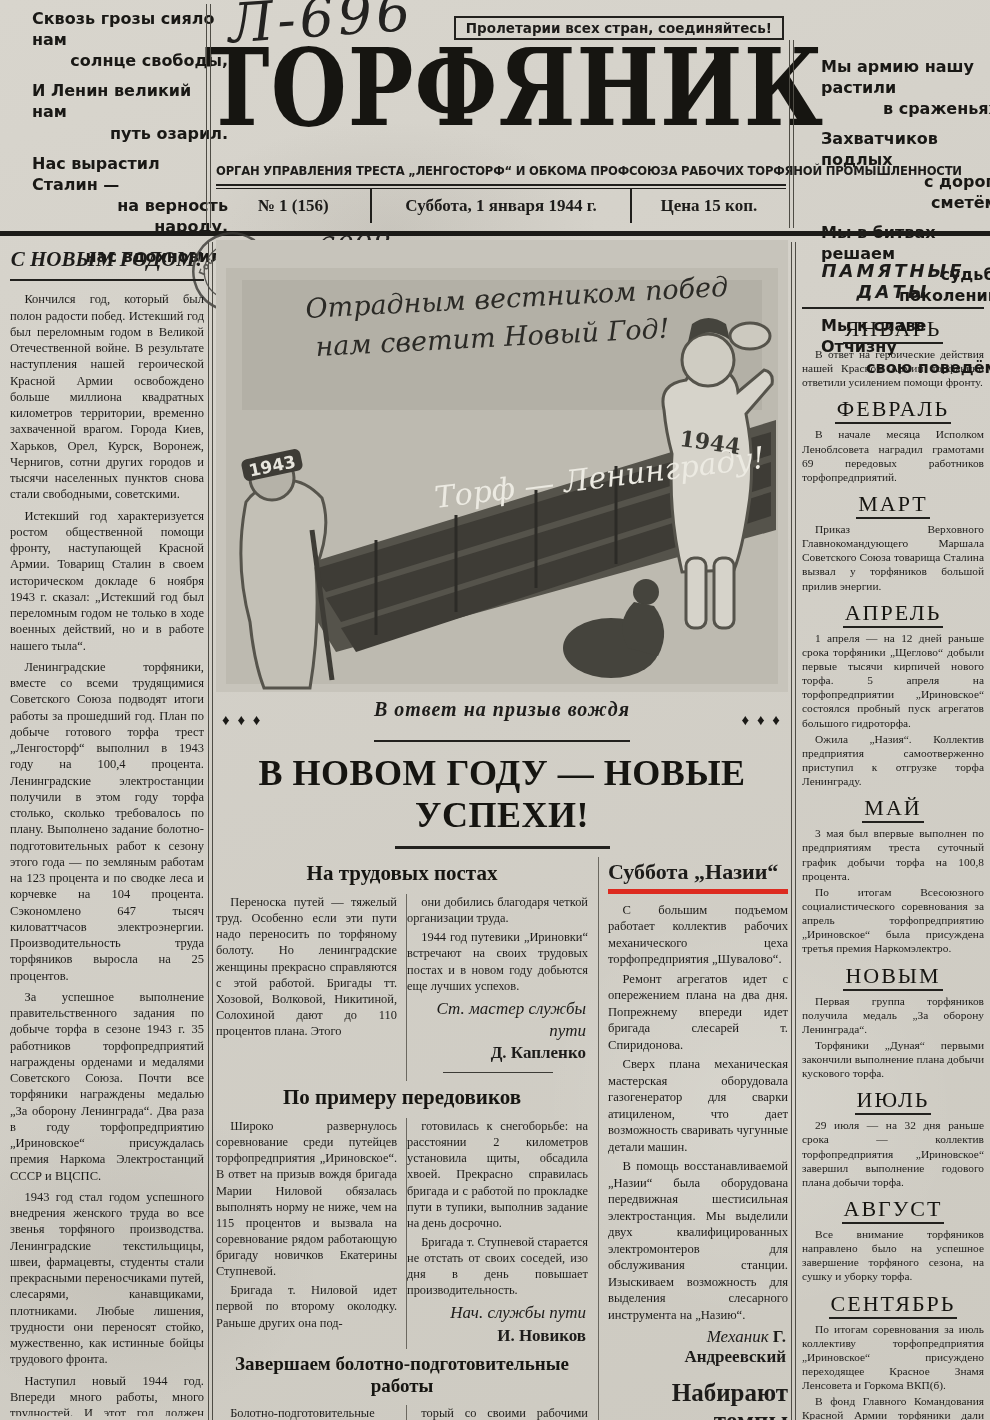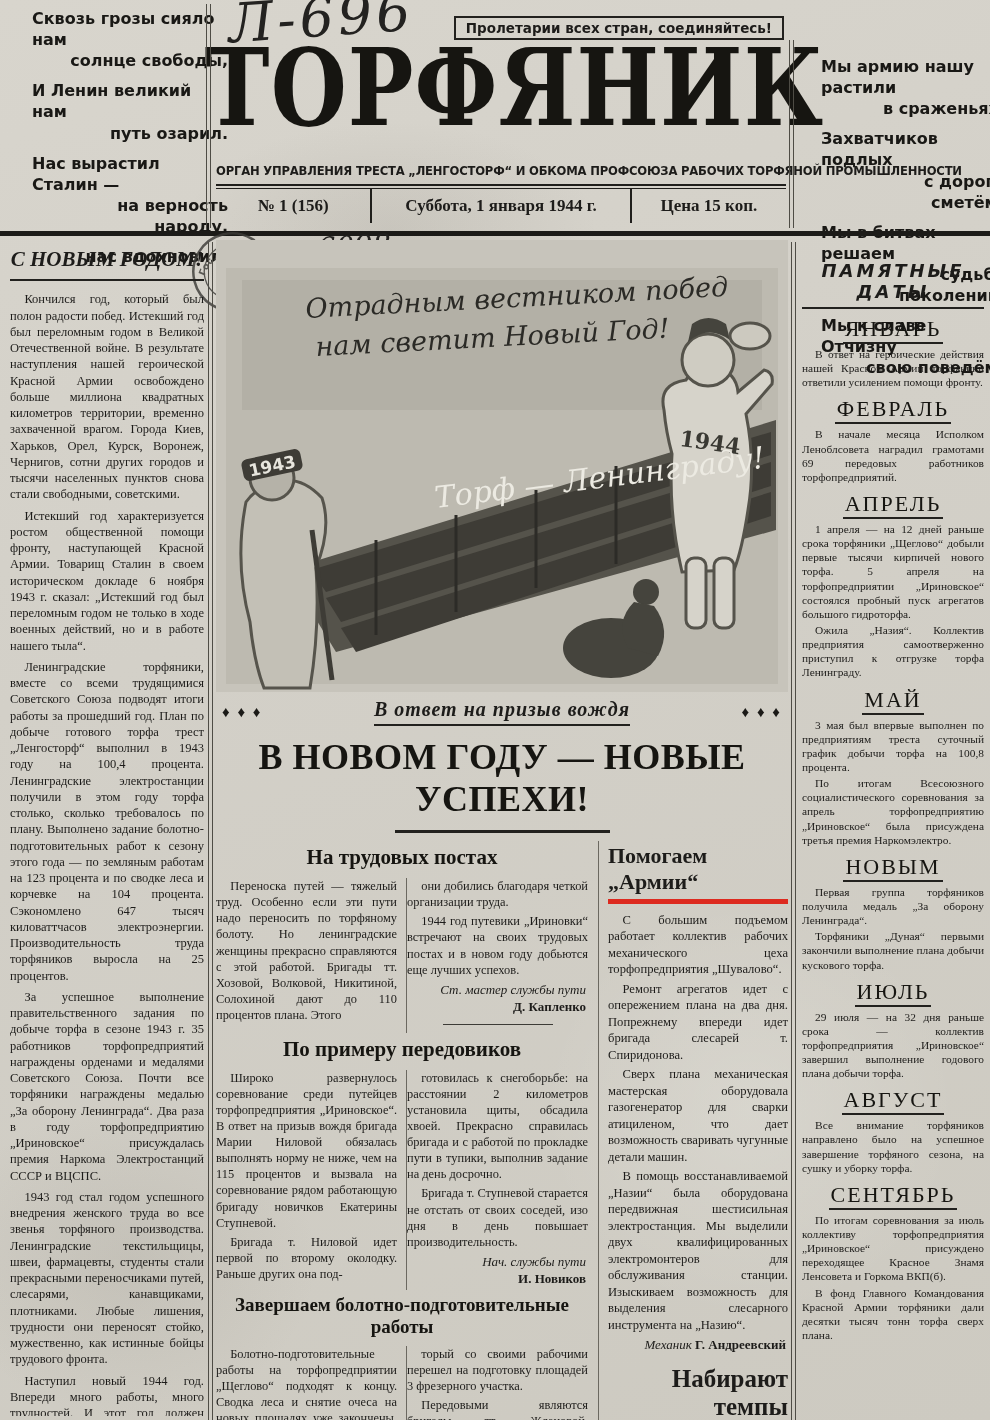--- a/index.html
+++ b/index.html
@@ -56,34 +56,34 @@
             font-size:12.5px;line-height:1.3;}
   #col-left h2{font-size:21px;font-style:italic;font-weight:bold;text-align:center;margin:2px 0 10px;
                border-bottom:2px solid #22211e;padding-bottom:6px;}
   #col-left .para{margin-bottom:5px;}
 
   #col-center{position:absolute;left:216px;top:240px;width:572px;height:1180px;overflow:hidden;}
   #illustration{position:relative;width:572px;height:452px;}
   #kicker-row{display:flex;align-items:center;justify-content:space-between;padding:6px 6px 0;}
   .diamonds{font-size:15px;letter-spacing:2px;color:#1b1a17;}
   #kicker{font-style:italic;font-weight:bold;font-size:20px;letter-spacing:1px;
-          border-bottom:2px solid #22211e;padding-bottom:3px;}
+          border-bottom:2px solid #22211e;padding-bottom:19px;}
   #main-headline{text-align:center;font-weight:bold;font-size:36px;letter-spacing:.5px;
                  margin-top:10px;color:#161511;}
   #hl-rule{width:215px;height:3px;background:#22211e;margin:10px auto 8px;}
 
   #center-body{display:flex;gap:10px;}
   #center-left{width:372px;}
   #center-right{width:180px;border-left:1px solid #6b6860;padding-left:9px;}
 
   .art-head{text-align:center;font-weight:bold;font-size:21px;margin:4px 0 8px;color:#161511;}
   .cols{display:flex;}
   .cols .c{flex:1;font-size:12.4px;line-height:1.3;}
   .cols .c + .c{border-left:1px solid #6b6860;margin-left:9px;}
-  .sig{text-align:right;font-style:italic;font-size:13px;margin:4px 2px 2px;}
+  .sig{text-align:right;font-style:italic;font-size:17px;margin:4px 2px 2px;}
   .sig b{font-style:normal;font-weight:bold;display:block;}
   .sep{width:110px;border-top:1.5px solid #3c3b36;margin:8px auto;}
 
   #nazia-head{font-weight:bold;font-size:22px;text-align:left;margin:2px 0 0;}
   #nazia-rule{height:5px;background:#dd2a1f;margin:4px 0 8px;}
   #tempy-head{font-weight:bold;font-size:25px;text-align:right;margin:12px 0 8px;}
   #center-right .para{font-size:12.6px;line-height:1.31;}
 
   #col-right{position:absolute;left:802px;top:244px;width:182px;height:1172px;overflow:hidden;margin-top:16px;}
   #pd-title{font-family:"DejaVu Sans",sans-serif;font-style:italic;font-weight:bold;font-size:18px;
@@ -291,21 +291,21 @@
               </div>
             <div class="c">
                 <p class="para">торый со своими рабочими перешел на подготовку площадей 3 фрезерного участка.</p>
                 <p class="para">Передовыми являются бригады тт. Ждановой, Кокаревой, Хвальковской, Никитиной и Чувиновой, дающие до 150 процентов плана. Примеру передовиков следуют все рабочие предприя-</p>
               </div>
           </div>
         </div>
       </div>
 
       <div id="center-right">
-        <h3 id="nazia-head">Помогаем „Армии“</h3>
+        <h3 id="nazia-head">Суббота „Назии“</h3>
         <div id="nazia-rule"></div>
         <div>
             <p class="para">С большим подъемом работает коллектив рабочих механического цеха торфопредприятия „Шувалово“.</p>
             <p class="para">Ремонт агрегатов идет с опережением плана на два дня. Попрежнему впереди идет бригада слесарей т. Спиридонова.</p>
             <p class="para">Сверх плана механическая мастерская оборудовала газогенератор для сварки атициленом, что дает возможность сваривать чугунные детали машин.</p>
             <p class="para">В помощь восстанавливаемой „Назии“ была оборудована передвижная шестисильная электростанция. Мы выделили двух квалифицированных электромонтеров для обслуживания станции. Изыскиваем возможность для выделения слесарного инструмента на „Назию“.</p>
           </div>
         <div class="sig"><span>Механик</span> <b style="display:inline">Г. Андреевский</b></div>
         <h3 id="tempy-head">Набирают темпы</h3>
 
@@ -323,20 +323,26 @@
           <p class="para">В ответ на героические действия нашей Красной Армии торфяники ответили усилением помощи фронту.</p>
         </div>
     </div>
     <div class="month">
       <div class="month-head"><span>ФЕВРАЛЬ</span></div>
       <div>
           <p class="para">В начале месяца Исполком Леноблсовета наградил грамотами 69 передовых работников торфопредприятий.</p>
         </div>
     </div>
     <div class="month">
+      <div class="month-head"><span>МАРТ</span></div>
+      <div>
+          <p class="para">Приказ Верховного Главнокомандующего Маршала Советского Союза товарища Сталина вызвал у торфяников большой прилив энергии.</p>
+        </div>
+    </div>
+    <div class="month">
       <div class="month-head"><span>АПРЕЛЬ</span></div>
       <div>
           <p class="para">1 апреля — на 12 дней раньше срока торфяники „Щеглово“ добыли первые тысячи кирпичей нового торфа. 5 апреля на торфопредприятии „Ириновское“ состоялся пробный пуск агрегатов большого гидроторфа.</p>
           <p class="para">Ожила „Назия“. Коллектив предприятия самоотверженно приступил к отгрузке торфа Ленинграду.</p>
         </div>
     </div>
     <div class="month">
       <div class="month-head"><span>МАЙ</span></div>
       <div>
           <p class="para">3 мая был впервые выполнен по предприятиям треста суточный график добычи торфа на 100,8 процента.</p>

